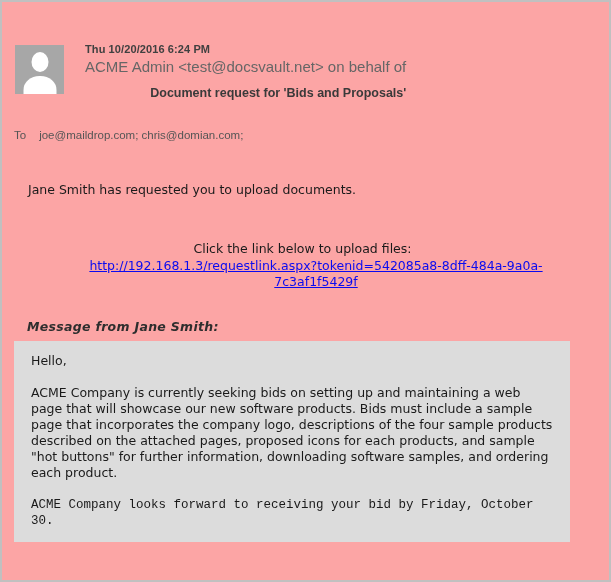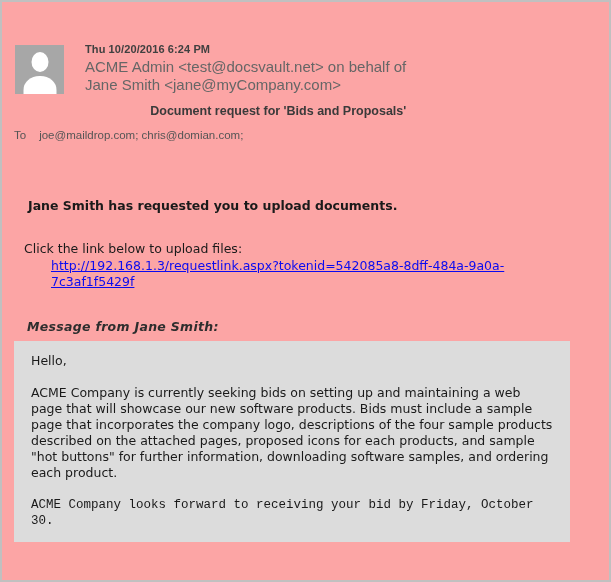--- a/index.html
+++ b/index.html
@@ -79,27 +79,28 @@
 
   
   .body-text {
     font-size: 12.5px;
     color: #1a1a1a;
     line-height: 16px;
   }
 
   .intro-line {
     position: absolute;
-    left: 26px; top: 196px; font-weight: bold;
+    left: 26px; top: 180px;
   }
 
   .link-block {
     position: absolute;
     left: 22px; top: 239px;
     width: 557px;
+    text-align: center;
   }
   .upload-link {
     display: block;
     margin-top: 1px;
     color: #0b0bf0;
     text-decoration: underline;
     overflow-wrap: break-word;
     cursor: pointer;
     margin-left: 27px;
   }
@@ -130,21 +131,20 @@
 <div class="page">
 
   <div class="avatar">
     <div class="head"></div>
     <div class="shoulders"></div>
   </div>
 
   <div class="header-text">
     <div class="date-line">Thu 10/20/2016 6:24 PM</div>
     <div class="from-line first">ACME Admin &lt;test@docsvault.net&gt; on behalf of</div>
-    <div class="from-line">Jane Smith &lt;jane@myCompany.com&gt;</div>
     <div class="subject-line">Document request for 'Bids and Proposals'</div>
   </div>
 
   <div class="to-row">
     <span class="to-label">To</span>
     <span class="recipients">joe@maildrop.com; chris@domian.com;</span>
   </div>
 
   <div class="intro-line body-text">Jane Smith has requested you to upload documents.</div>
 

